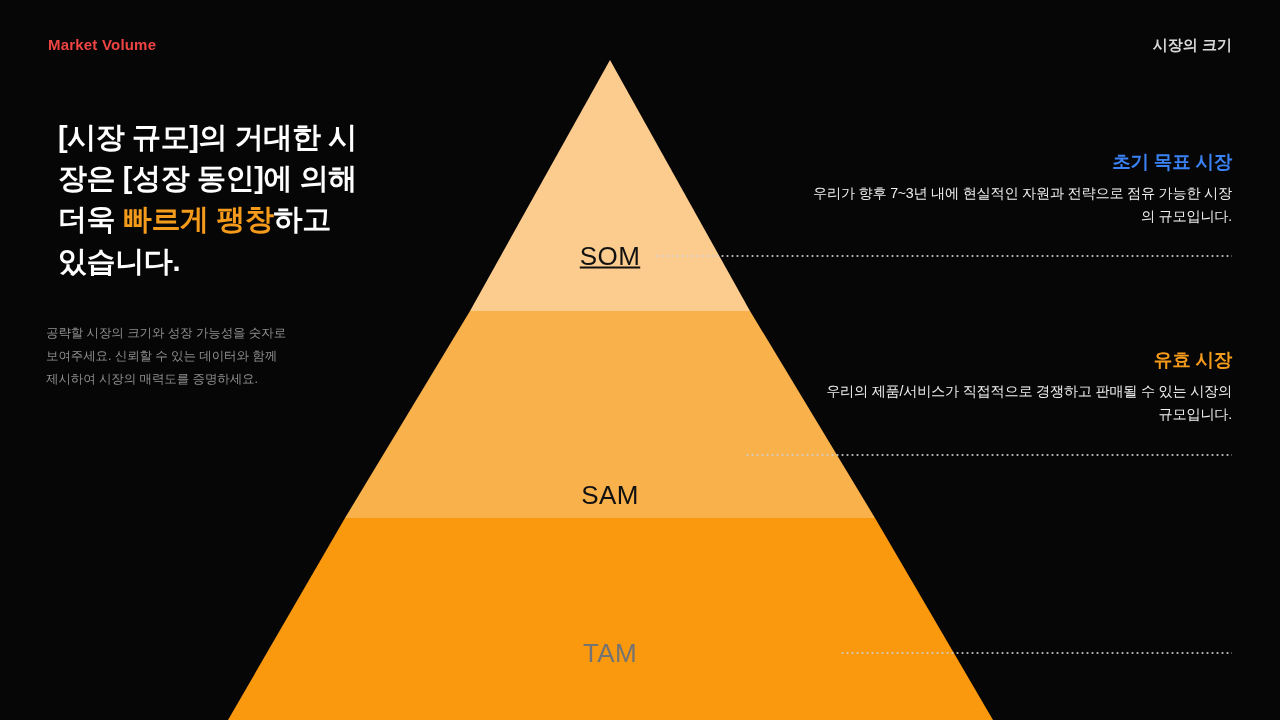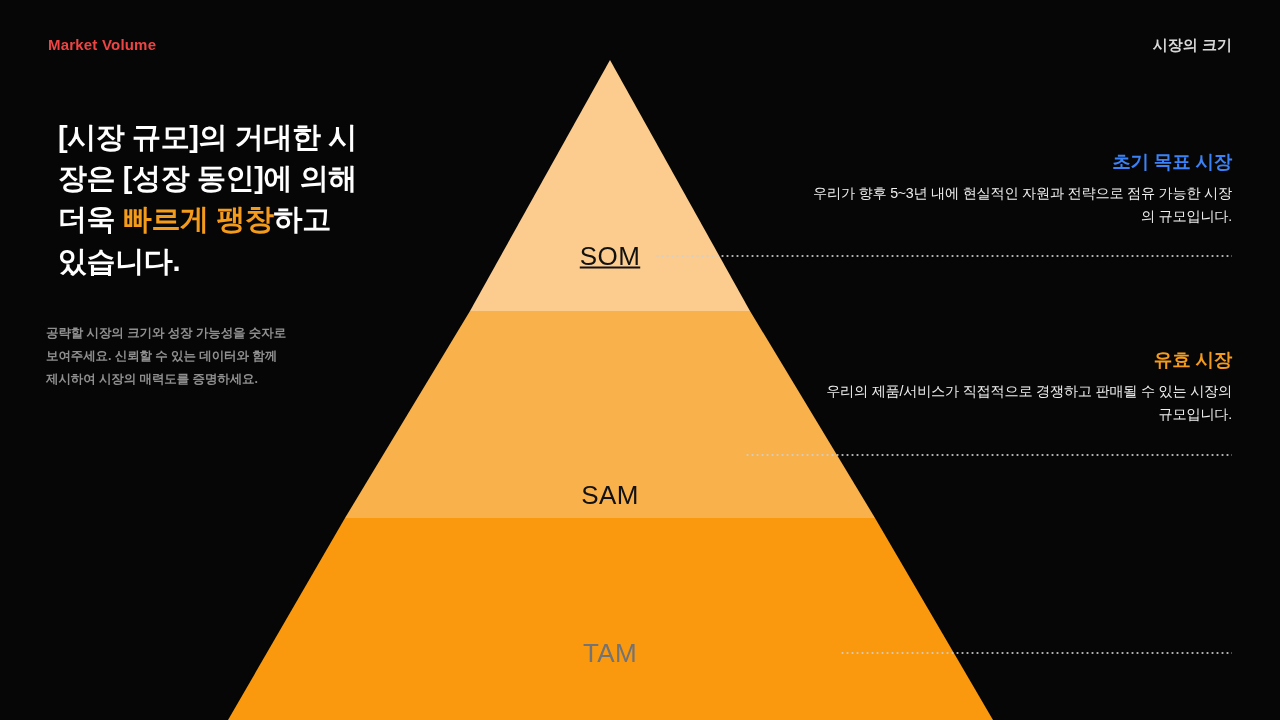--- a/index.html
+++ b/index.html
@@ -58,21 +58,21 @@
   .headline .hl {
     color: #f59b1c;
   }
 
   .lead {
     position: absolute;
     left: 46px;
     top: 322px;
     width: 246px;
     font-size: 12.5px;
-    font-weight: 700;
+    font-weight: 400;
     line-height: 1.85;
     color: #8f8f8f;
     letter-spacing: -0.1px;
   }
 
   
   #pyramid {
     position: absolute;
     left: 0;
     top: 0;
@@ -156,21 +156,21 @@
   <div class="leader som"></div>
   <div class="leader sam"></div>
   <div class="leader tam"></div>
 
   <div class="tier-label som" style="color: rgb(17, 17, 17); text-decoration: underline;">SOM</div>
   <div class="tier-label sam" style="color: rgb(17, 17, 17);">SAM</div>
   <div class="tier-label tam" style="color: #737373;">TAM</div>
 
   <div class="callout som">
     <div class="c-title" style="color: #3b82f6;">초기 목표 시장</div>
-    <div class="c-body">우리가 향후 5~3년 내에 현실적인 자원과 전략으로 점유 가능한 시장의 규모입니다.</div>
+    <div class="c-body">우리가 향후 7~3년 내에 현실적인 자원과 전략으로 점유 가능한 시장의 규모입니다.</div>
   </div>
 
   <div class="callout sam">
     <div class="c-title" style="color: rgb(245, 155, 28);">유효 시장</div>
     <div class="c-body">우리의 제품/서비스가 직접적으로 경쟁하고 판매될 수 있는 시장의 규모입니다.</div>
   </div>
 
 
 </div>
 

